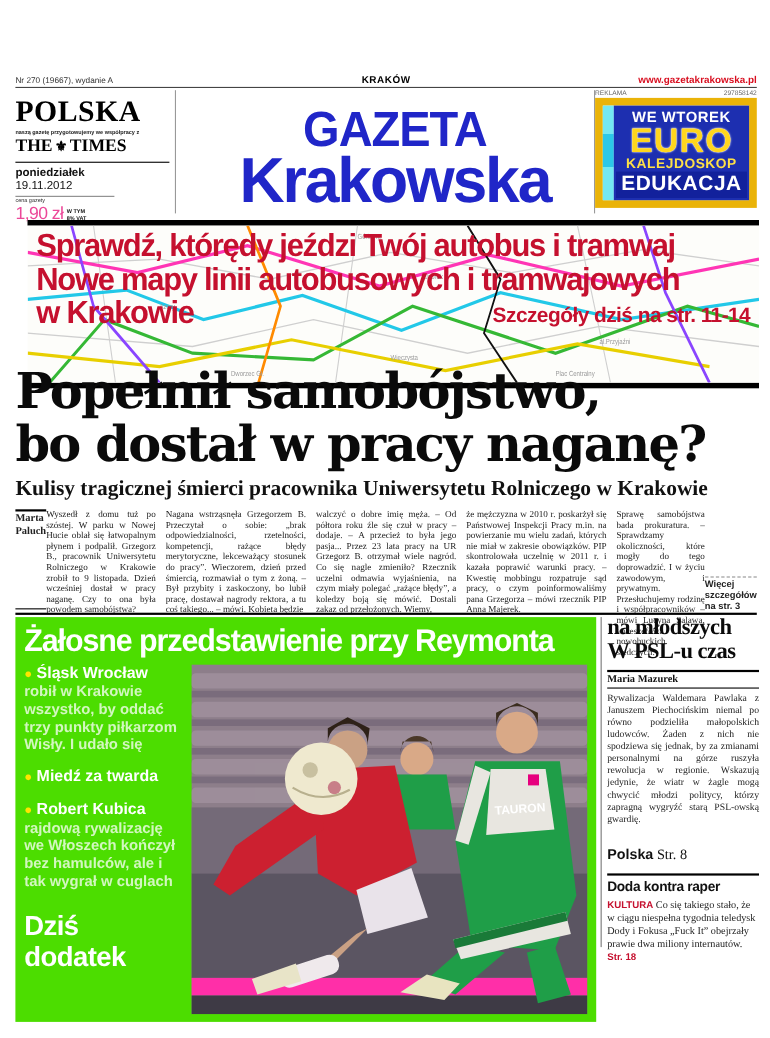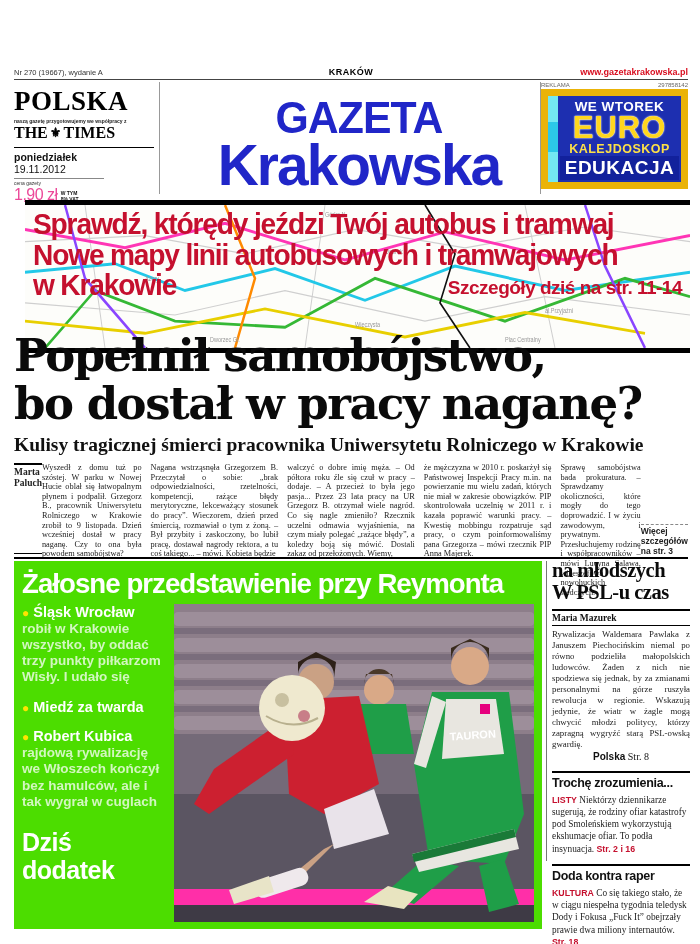--- a/index.html
+++ b/index.html
@@ -84,21 +84,21 @@
   .promo { margin-top:18px; font-weight:800; font-size:25px; line-height:1.12; letter-spacing:-.5px;}
   .promo .w { color:#fff; }
   .photo { flex:1; height:318px; position:relative; }
   .photo svg { width:100%; height:100%; display:block; }
 
   
   .vdiv-bottom { position:absolute; left:546px; top:561px; width:1px; height:300px; background:#777; }
   .rightcol { position:absolute; left:552px; top:560px; width:138px; }
   .r-hl { font-family:"Liberation Serif", serif; font-weight:bold; font-size:20.5px; line-height:1.05; letter-spacing:-.5px; color:#0a0a0a; margin-bottom:6px;}
   .r-body { font-family:"Liberation Serif", serif; font-size:8.8px; line-height:1.25; text-align:justify; color:#222; }
-  .r-src { font-size:10px; font-family:"Liberation Serif", serif; margin-top:1px;text-align:center;}
+  .r-src { font-size:13px; font-family:"Liberation Serif", serif; margin-top:19px;}
   .r-src b { font-family:"Liberation Sans", sans-serif; font-weight:800;}
   .r-sec { border-top:2px solid #000; margin-top:9px; padding-top:3px; }
   .r-sec .st { font-weight:800; font-size:12.5px; letter-spacing:-.3px; margin-bottom:4px;}
   .r-sec .sb { font-family:"Liberation Serif", serif; font-size:9.3px; line-height:1.3; color:#222;}
   .tag { color:#c5102e; font-weight:800; font-family:"Liberation Sans", sans-serif; font-size:8.8px;}
   .pref { color:#c5102e; font-weight:800; font-family:"Liberation Sans", sans-serif; font-size:8.8px;}
 </style>
 </head>
 <body>
 
@@ -309,28 +309,20 @@
     <div class="r-hl">
       <div>na młodszych</div>
       <div>W PSL-u czas</div>
     </div>
     <div class="byline">Maria Mazurek</div>
     <div class="r-body">Rywalizacja Waldemara Pawlaka z Januszem Piechocińskim niemal po równo podzieliła małopolskich ludowców. Żaden z nich nie spodziewa się jednak, by za zmianami personalnymi na górze ruszyła rewolucja w regionie. Wskazują jedynie, że wiatr w żagle mogą chwycić młodzi politycy, którzy zapragną wygryźć starą PSL-owską gwardię.</div>
     <div class="r-src">
       <b>Polska</b> <span>Str. 8</span>
     </div>
 
-    <div class="r-sec">
-      <div class="st">Trochę zrozumienia...</div>
-      <div class="sb">
-        <span class="tag">LISTY</span>
-        <span>Niektórzy dziennikarze sugerują, że rodziny ofiar katastrofy pod Smoleńskiem wykorzystują ekshumacje ofiar. To podła insynuacja.</span>
-        <span class="pref">Str. 2 i 16</span>
-      </div>
-    </div>
 
     <div class="r-sec">
       <div class="st">Doda kontra raper</div>
       <div class="sb">
         <span class="tag">KULTURA</span>
         <span>Co się takiego stało, że w ciągu niespełna tygodnia teledysk Dody i Fokusa „Fuck It” obejrzały prawie dwa miliony internautów.</span>
         <span class="pref">Str. 18</span>
       </div>
     </div>
 

